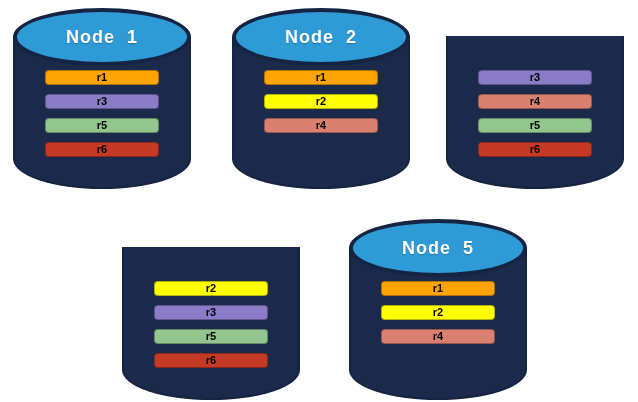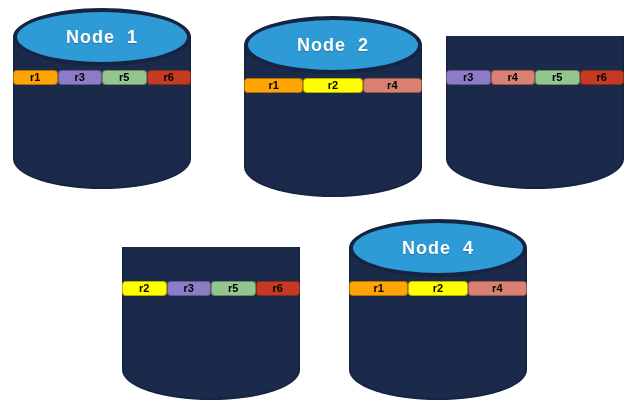--- a/index.html
+++ b/index.html
@@ -5,21 +5,21 @@
   html,body { margin:0; padding:0; background:#ffffff; }
   .canvas {
     position:relative;
     width:638px; height:402px;
     background:var(--canvas-bg, #ffffff);
     font-family:"Liberation Sans", sans-serif;
     overflow:hidden;
   }
   .node { position:absolute; width:178px; height:181px; }
   .n1 { left:13px;  top:8px;   }
-  .n2 { left:232px; top:16px;margin-left:12px;   }
+  .n2 { left:232px; top:8px;   }
   .n3 { left:446px; top:8px;   }
   .n4 { left:122px; top:219px; }
   .n5 { left:349px; top:219px; }
 
   .cyl-body {
     position:absolute; left:0; right:0; top:28px; bottom:0;
     background:var(--body, #1B294B);
     border:2px solid var(--rim, #152443);
     border-top:none;
     border-radius:0 0 50% 50% / 0 0 30px 30px;
@@ -37,21 +37,22 @@
   .node-label {
     color:#ffffff;
     font-size:18px;
     font-weight:bold;
     letter-spacing:1px;
     white-space:pre;
     text-shadow:0 1px 1px rgba(0,0,0,0.25);
   }
   .bars {
     position:absolute; left:0; right:0; top:62px;
-    display:flex; flex-direction:row; align-items:center;
+    display:flex; flex-direction:column; align-items:center;
+    gap:9px;
     z-index:3;
   }
   .bar {
     width:114px; height:15px;
     border-radius:4px;
     border:1px solid rgba(0,0,0,0.30);
     box-sizing:border-box;
     display:flex; align-items:center; justify-content:center;
     color:#000000;
     font-size:11px;
@@ -105,21 +106,21 @@
       <div class="bar" style="background: rgb(255, 255, 0);">r2</div>
       <div class="bar" style="background: rgb(139, 124, 200);">r3</div>
       <div class="bar" style="background: rgb(147, 197, 143);">r5</div>
       <div class="bar" style="background: rgb(196, 58, 36);">r6</div>
     </div>
   </div>
 
   <div class="node n5">
     <div class="cyl-body"></div>
     <div class="cyl-top">
-      <span class="node-label">Node  4</span>
+      <span class="node-label">Node  5</span>
     </div>
     <div class="bars">
       <div class="bar" style="background: rgb(255, 164, 5);">r1</div>
       <div class="bar" style="background: rgb(255, 255, 0);">r2</div>
       <div class="bar" style="background: rgb(217, 128, 112);">r4</div>
     </div>
   </div>
 
 </div>
 

